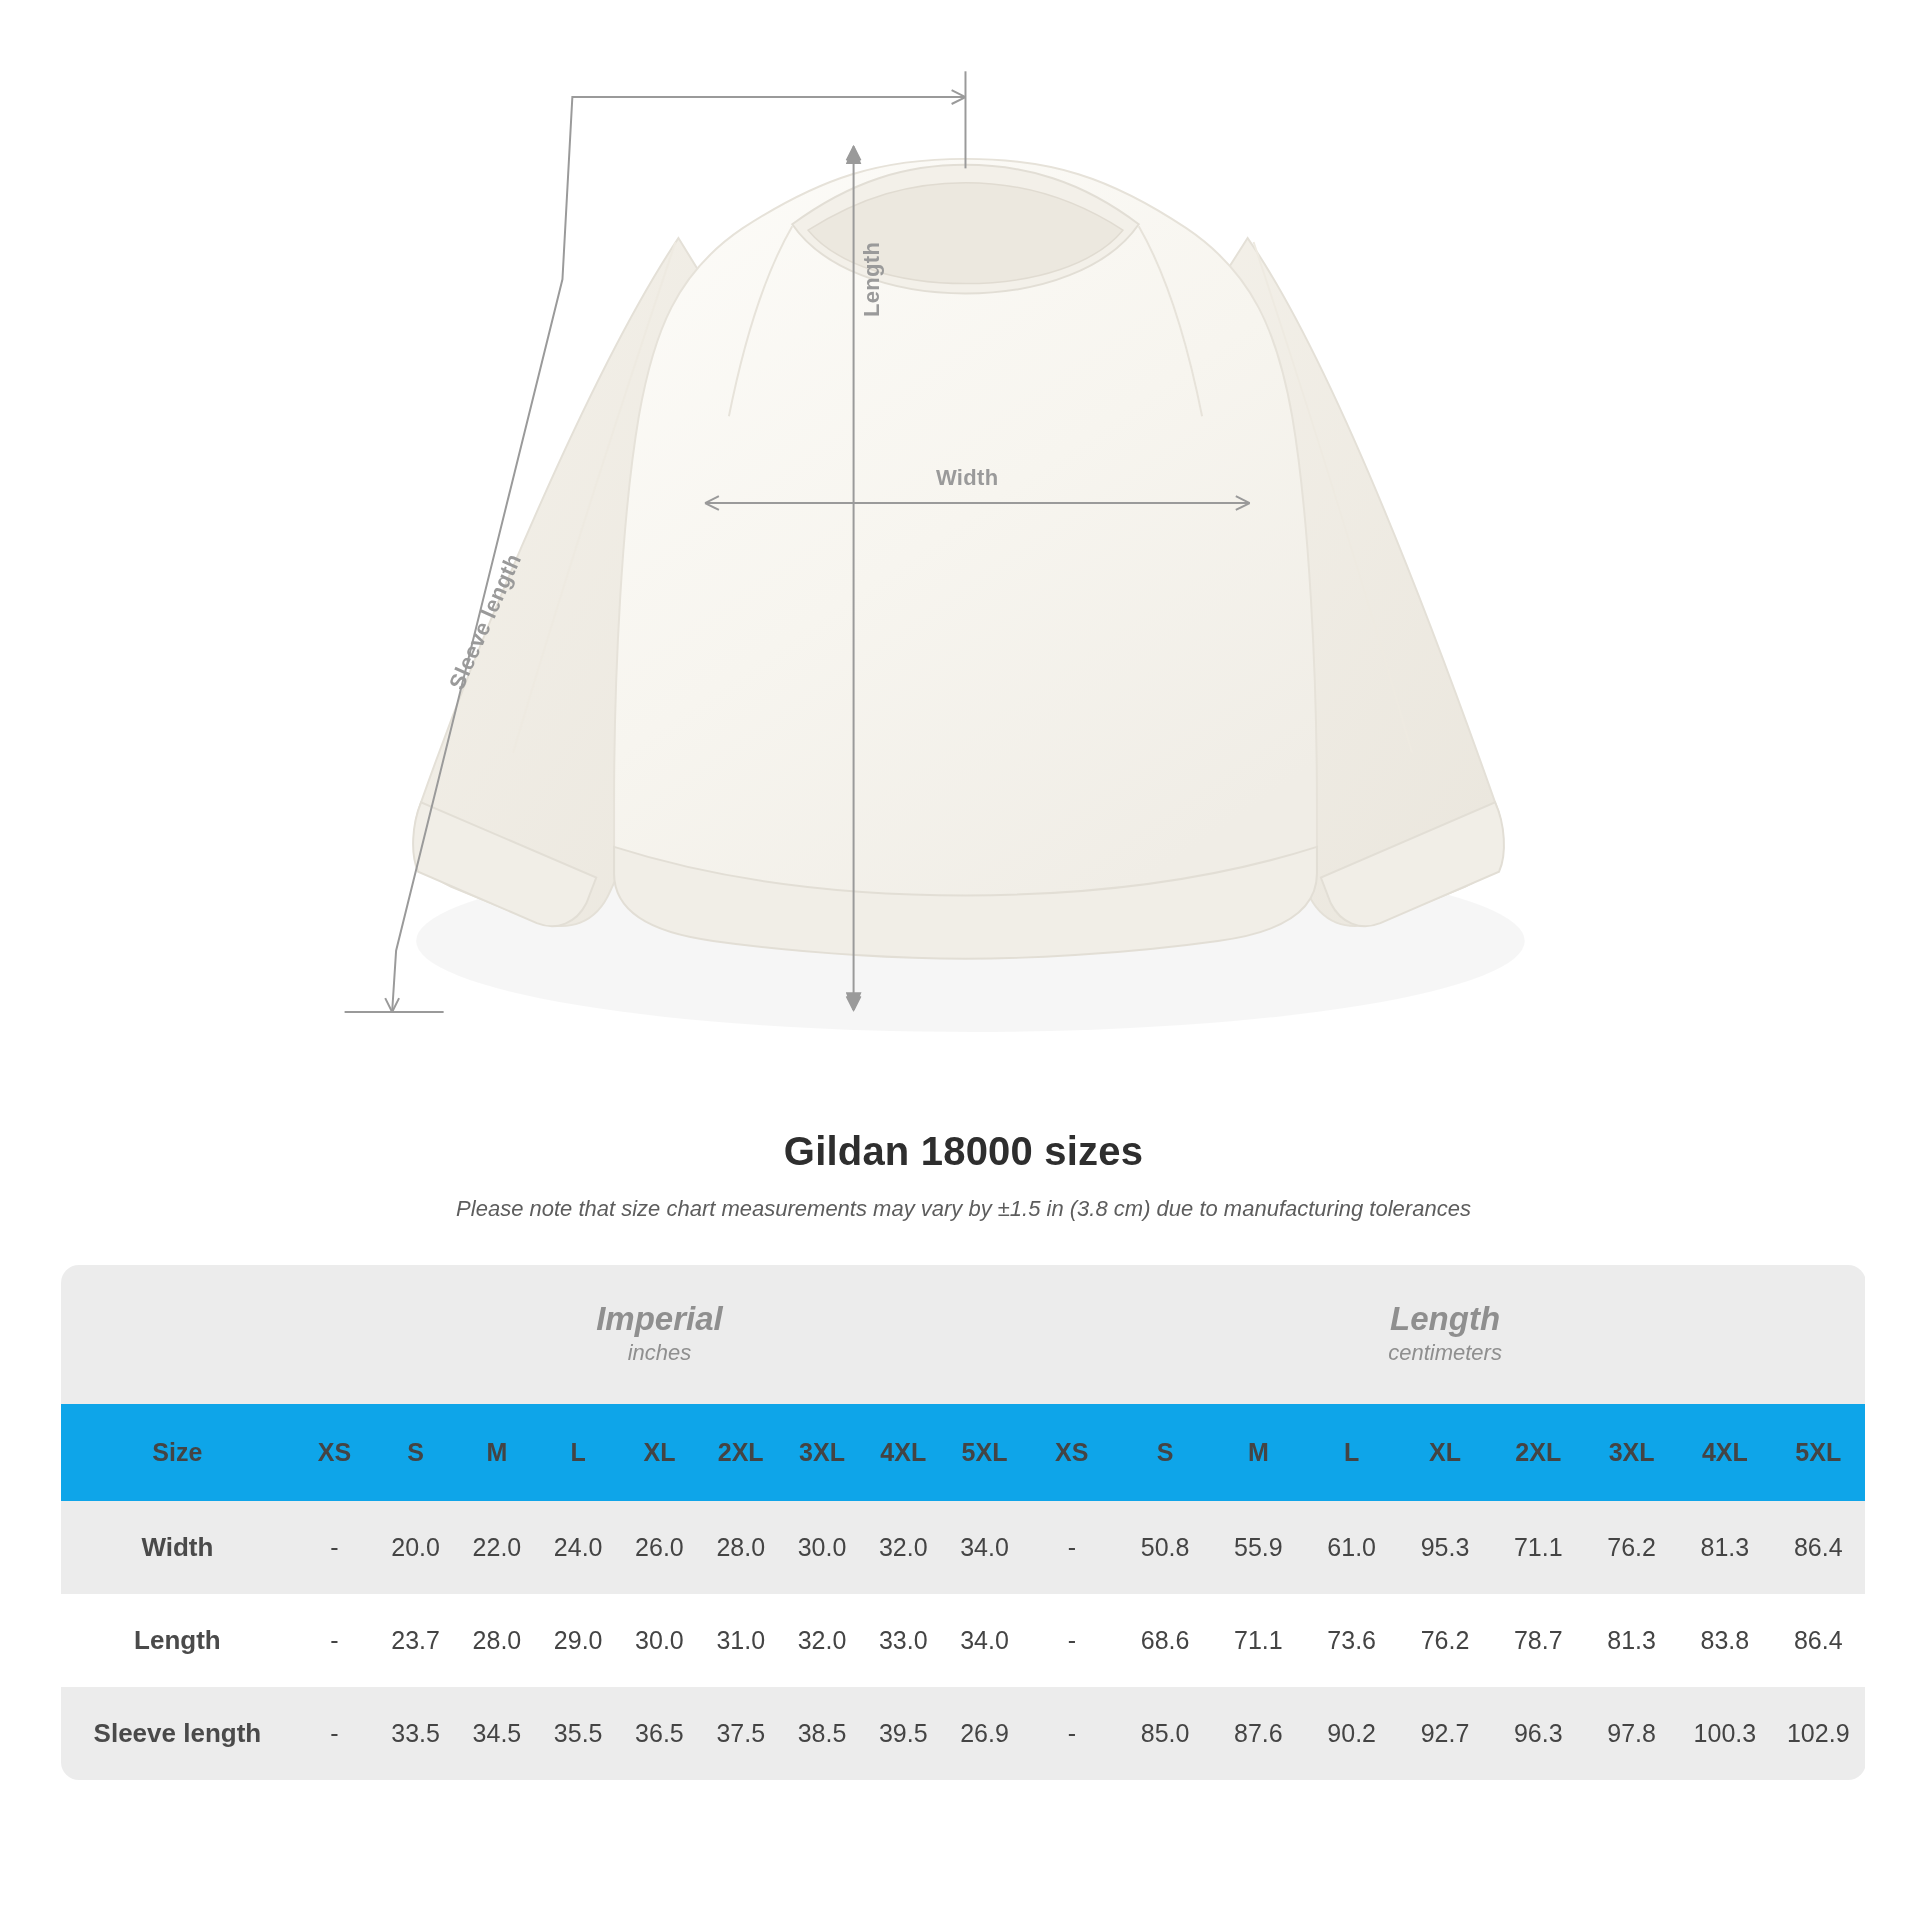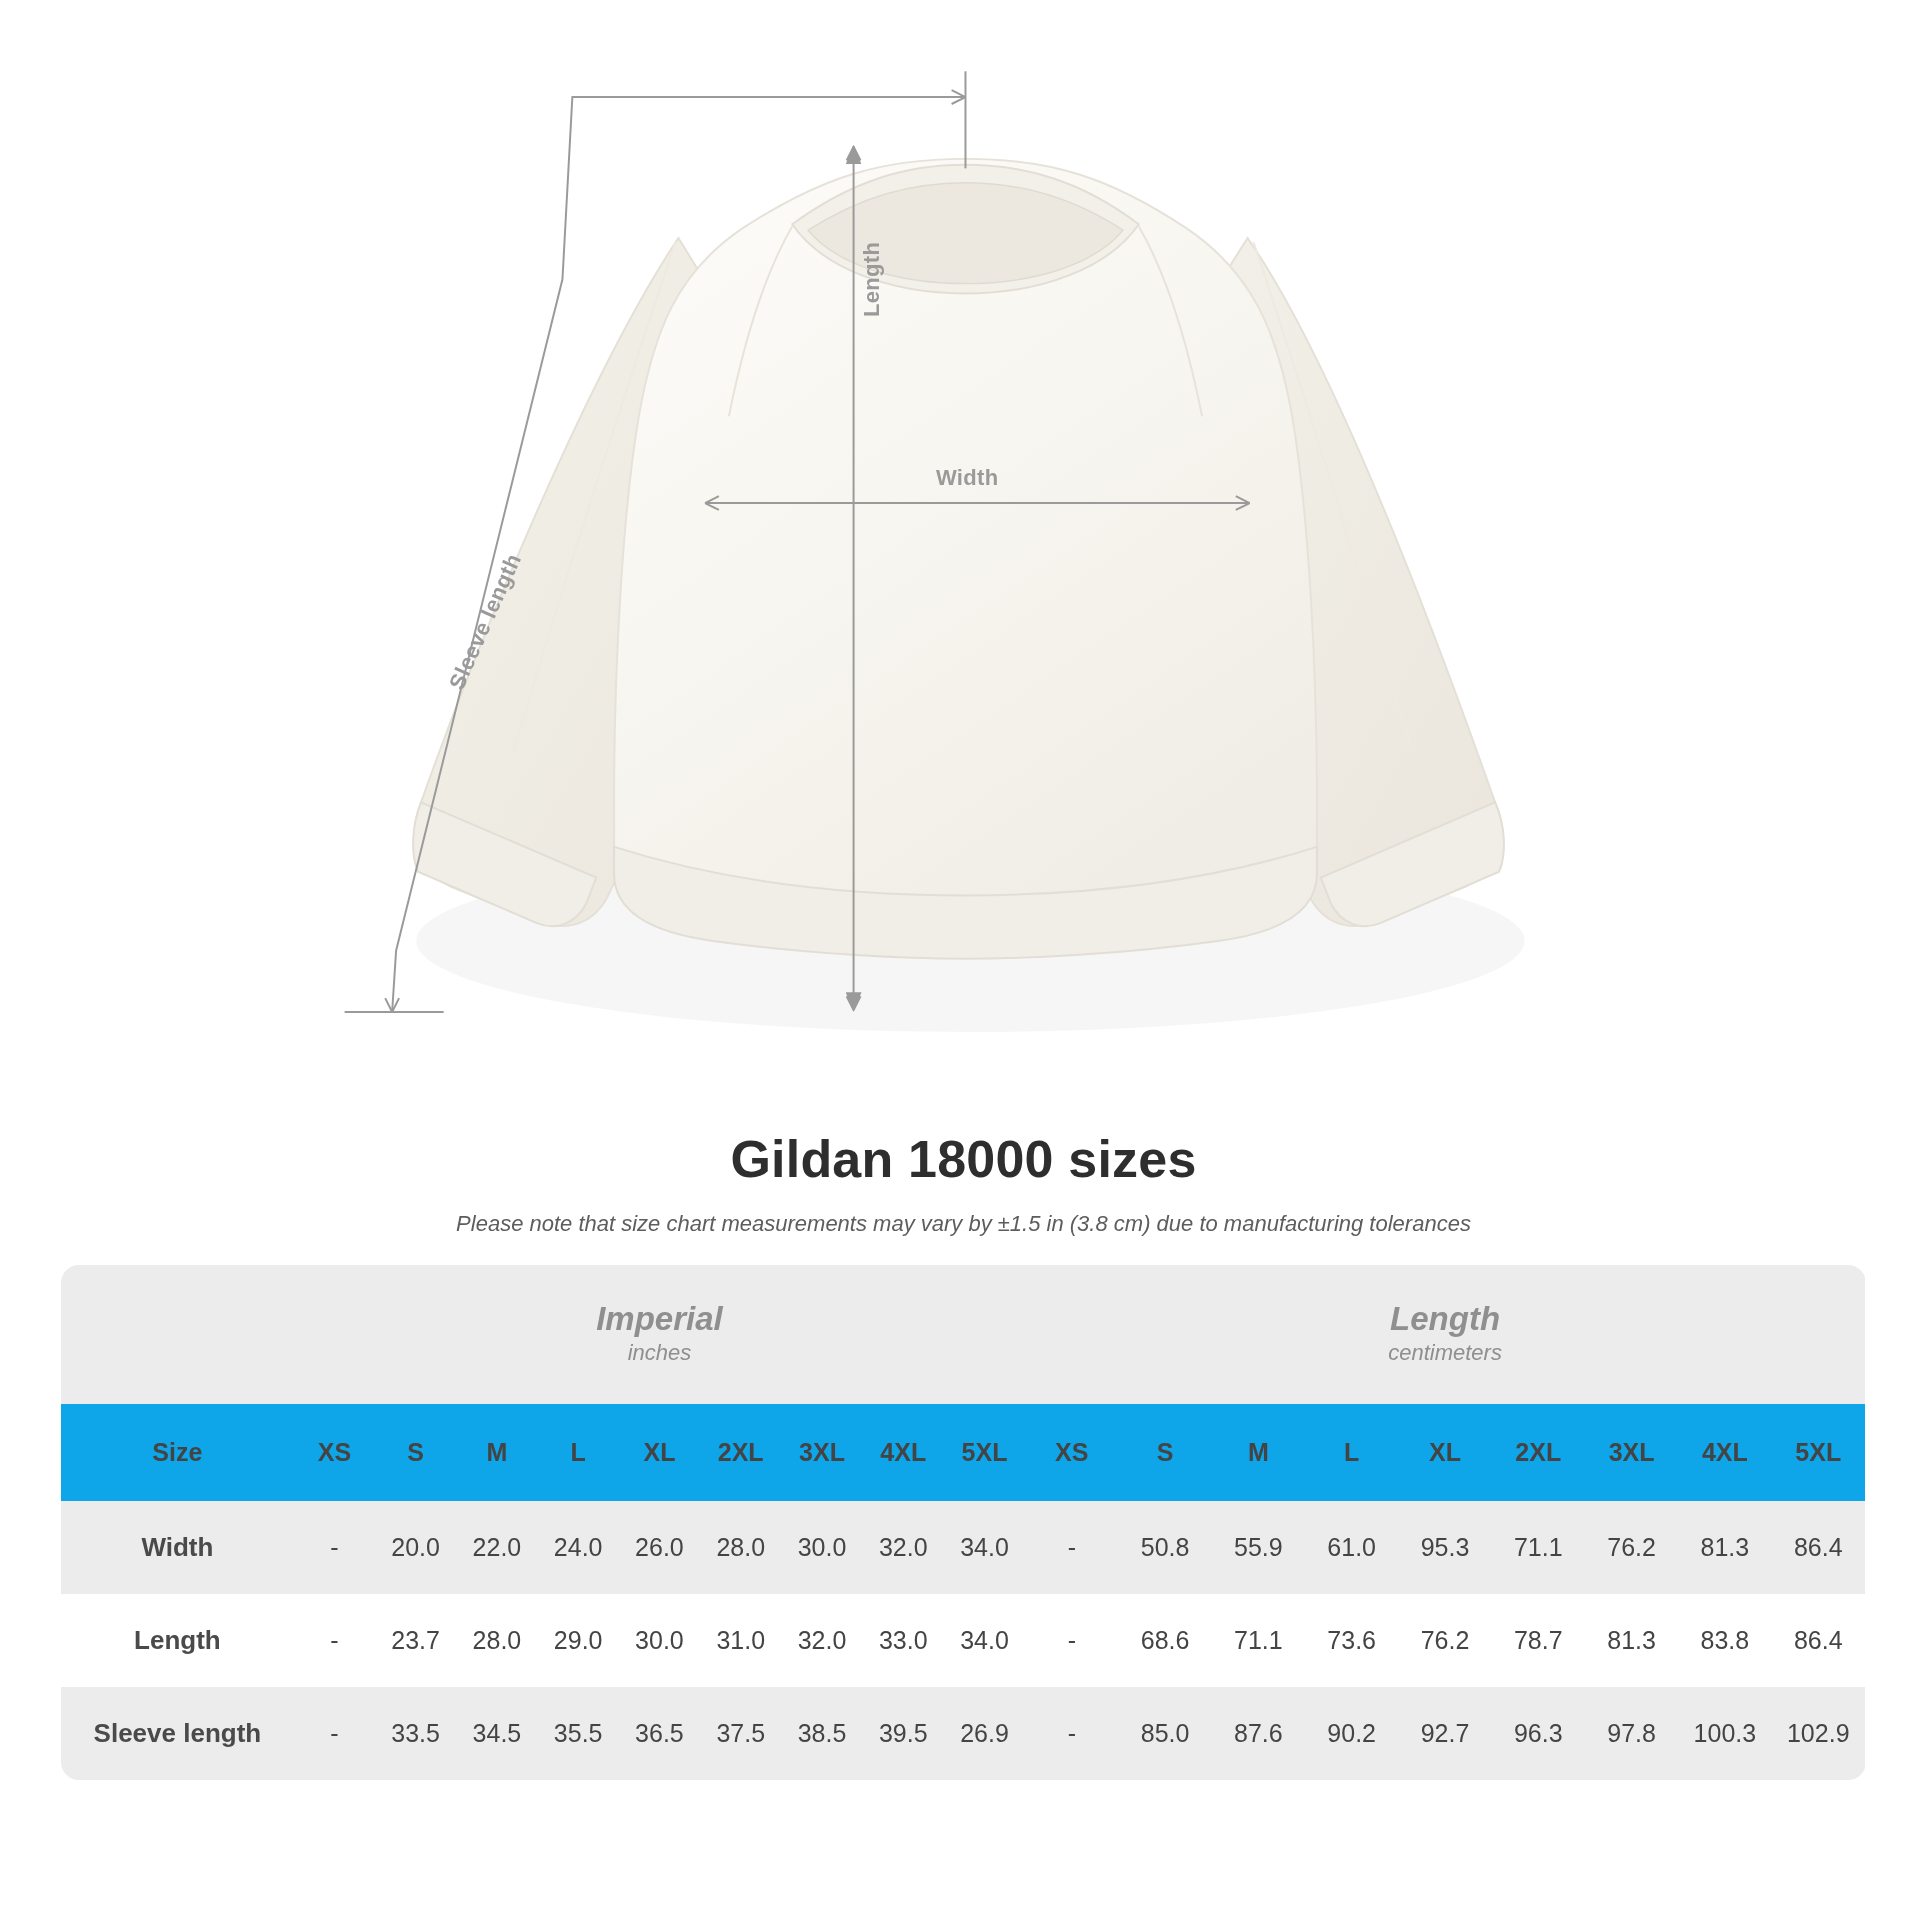--- a/index.html
+++ b/index.html
@@ -61,36 +61,36 @@
     transform-origin: left top;
     white-space: nowrap;
   }
 
   
   .title-block {
     text-align: center;
     margin-top: 10px;
   }
   .chart-title {
-    font-size: 52px;
+    font-size: 40px;
     font-weight: bold;
     color: #2e2e2e;
     margin: 0;
     letter-spacing: 0.2px;
   }
   .chart-note {
     font-size: 22px;
     font-style: italic;
     color: #5d5d5d;
     margin: 22px 0 0 0;
   }
 
   
   .table-wrap {
-    margin: 28px 61px 0 61px;
+    margin: 43px 61px 0 61px;
     border-radius: 18px;
     overflow: hidden;
   }
   table.size-table {
     border-collapse: collapse;
     width: 1804px;
     table-layout: fixed;
   }
   table.size-table td, table.size-table th {
     text-align: center;

